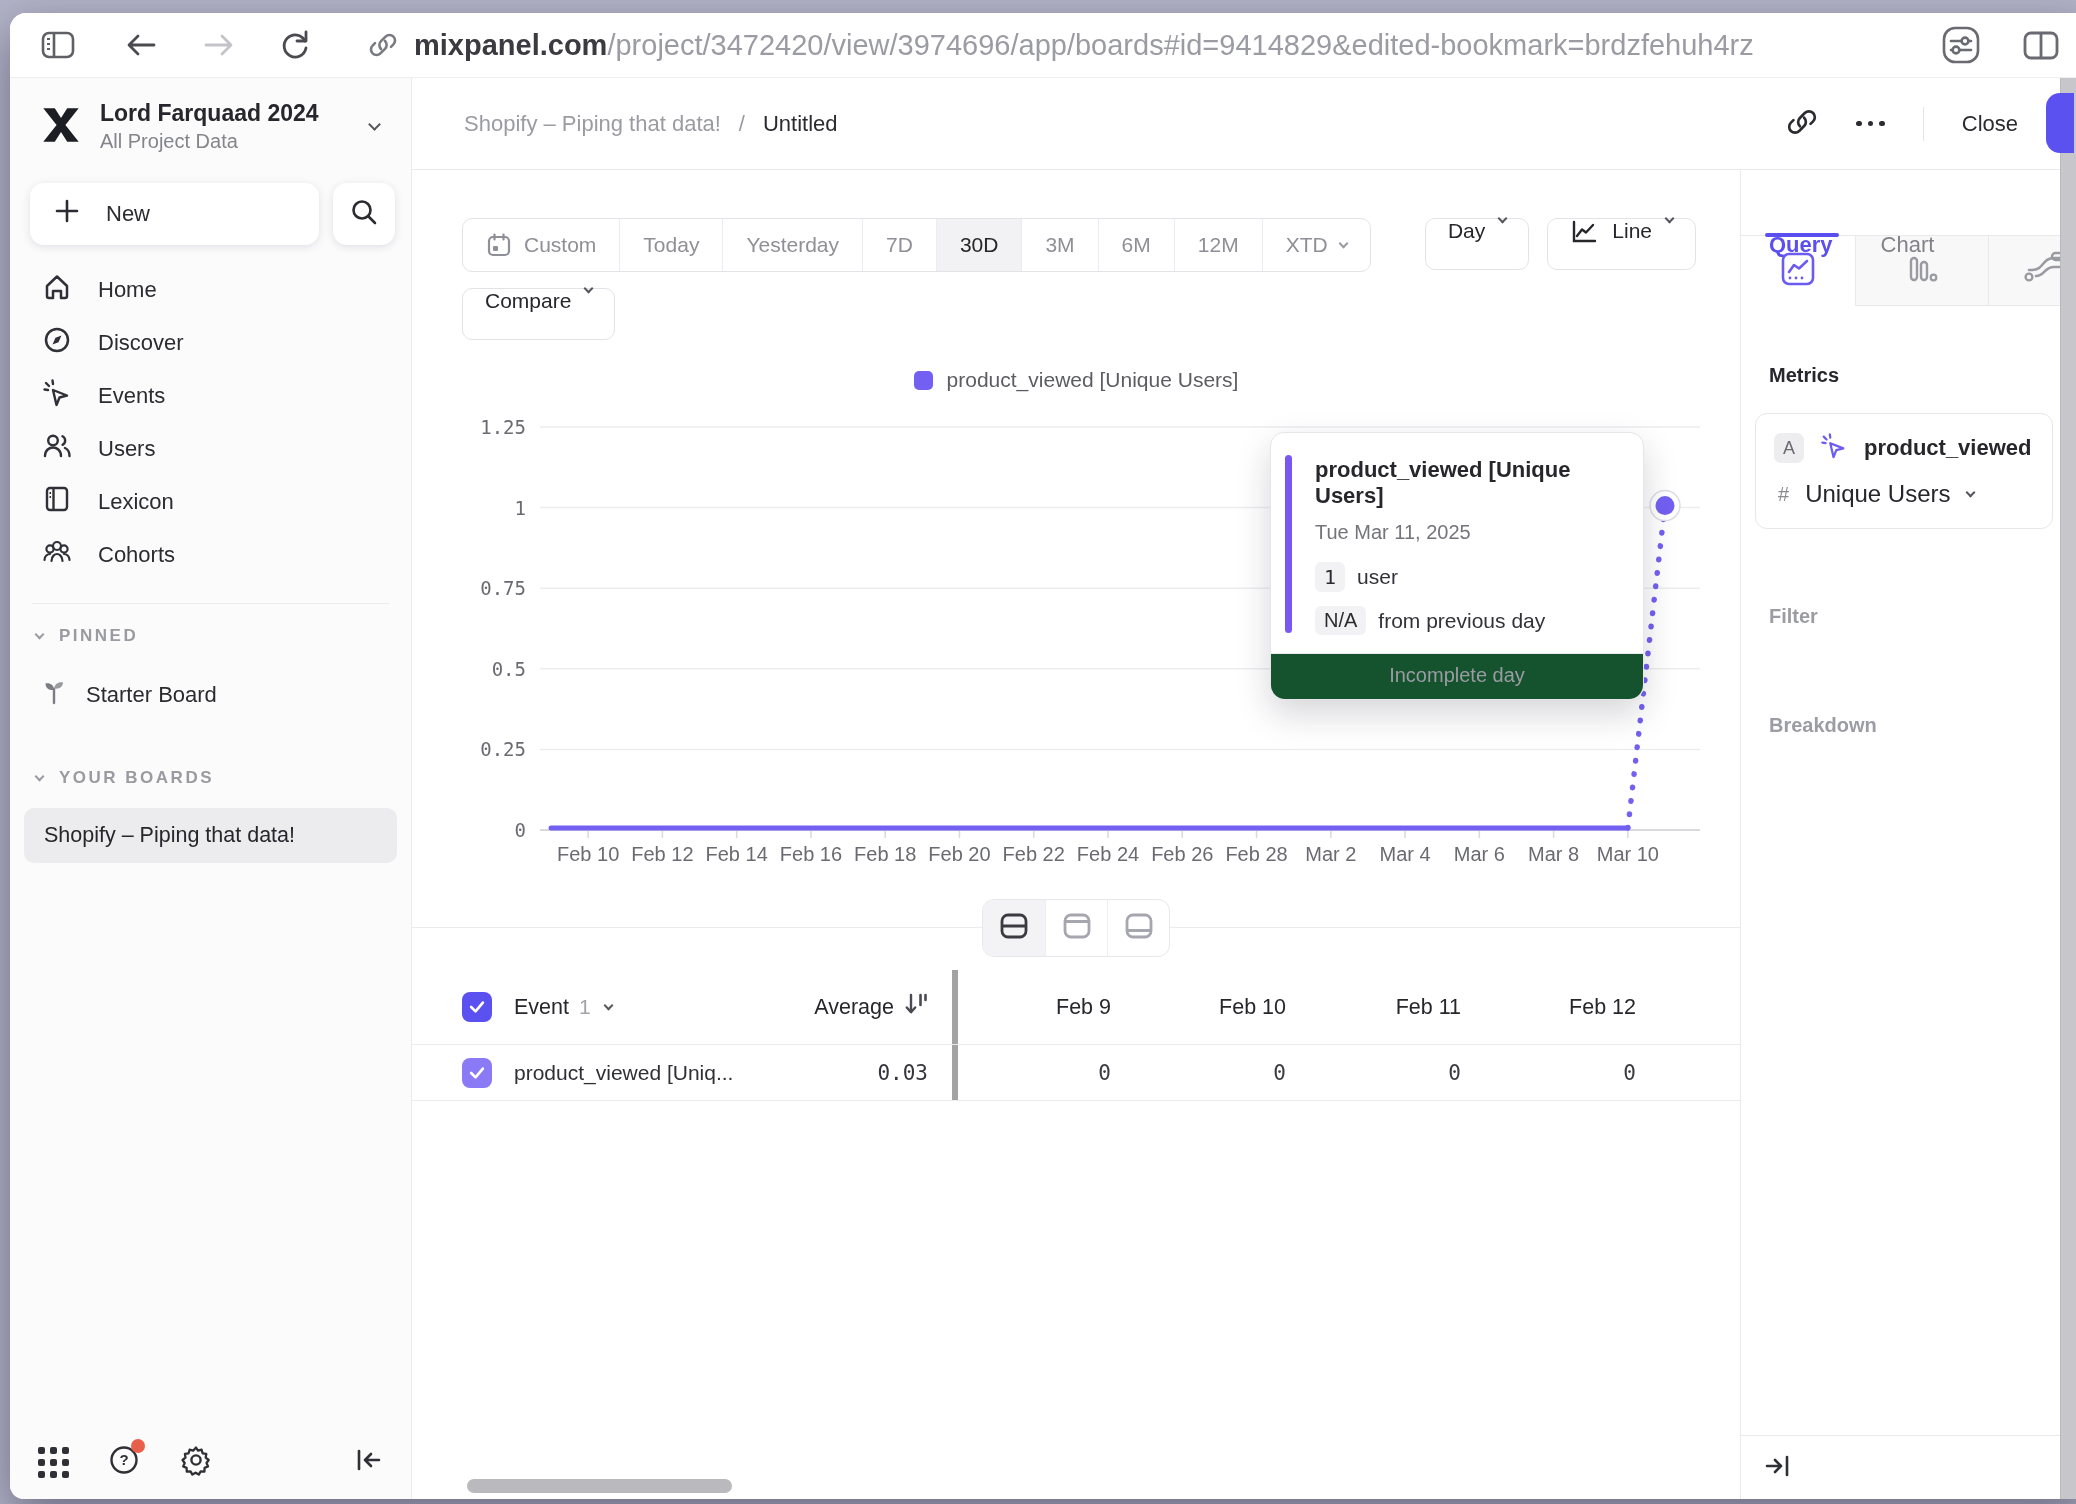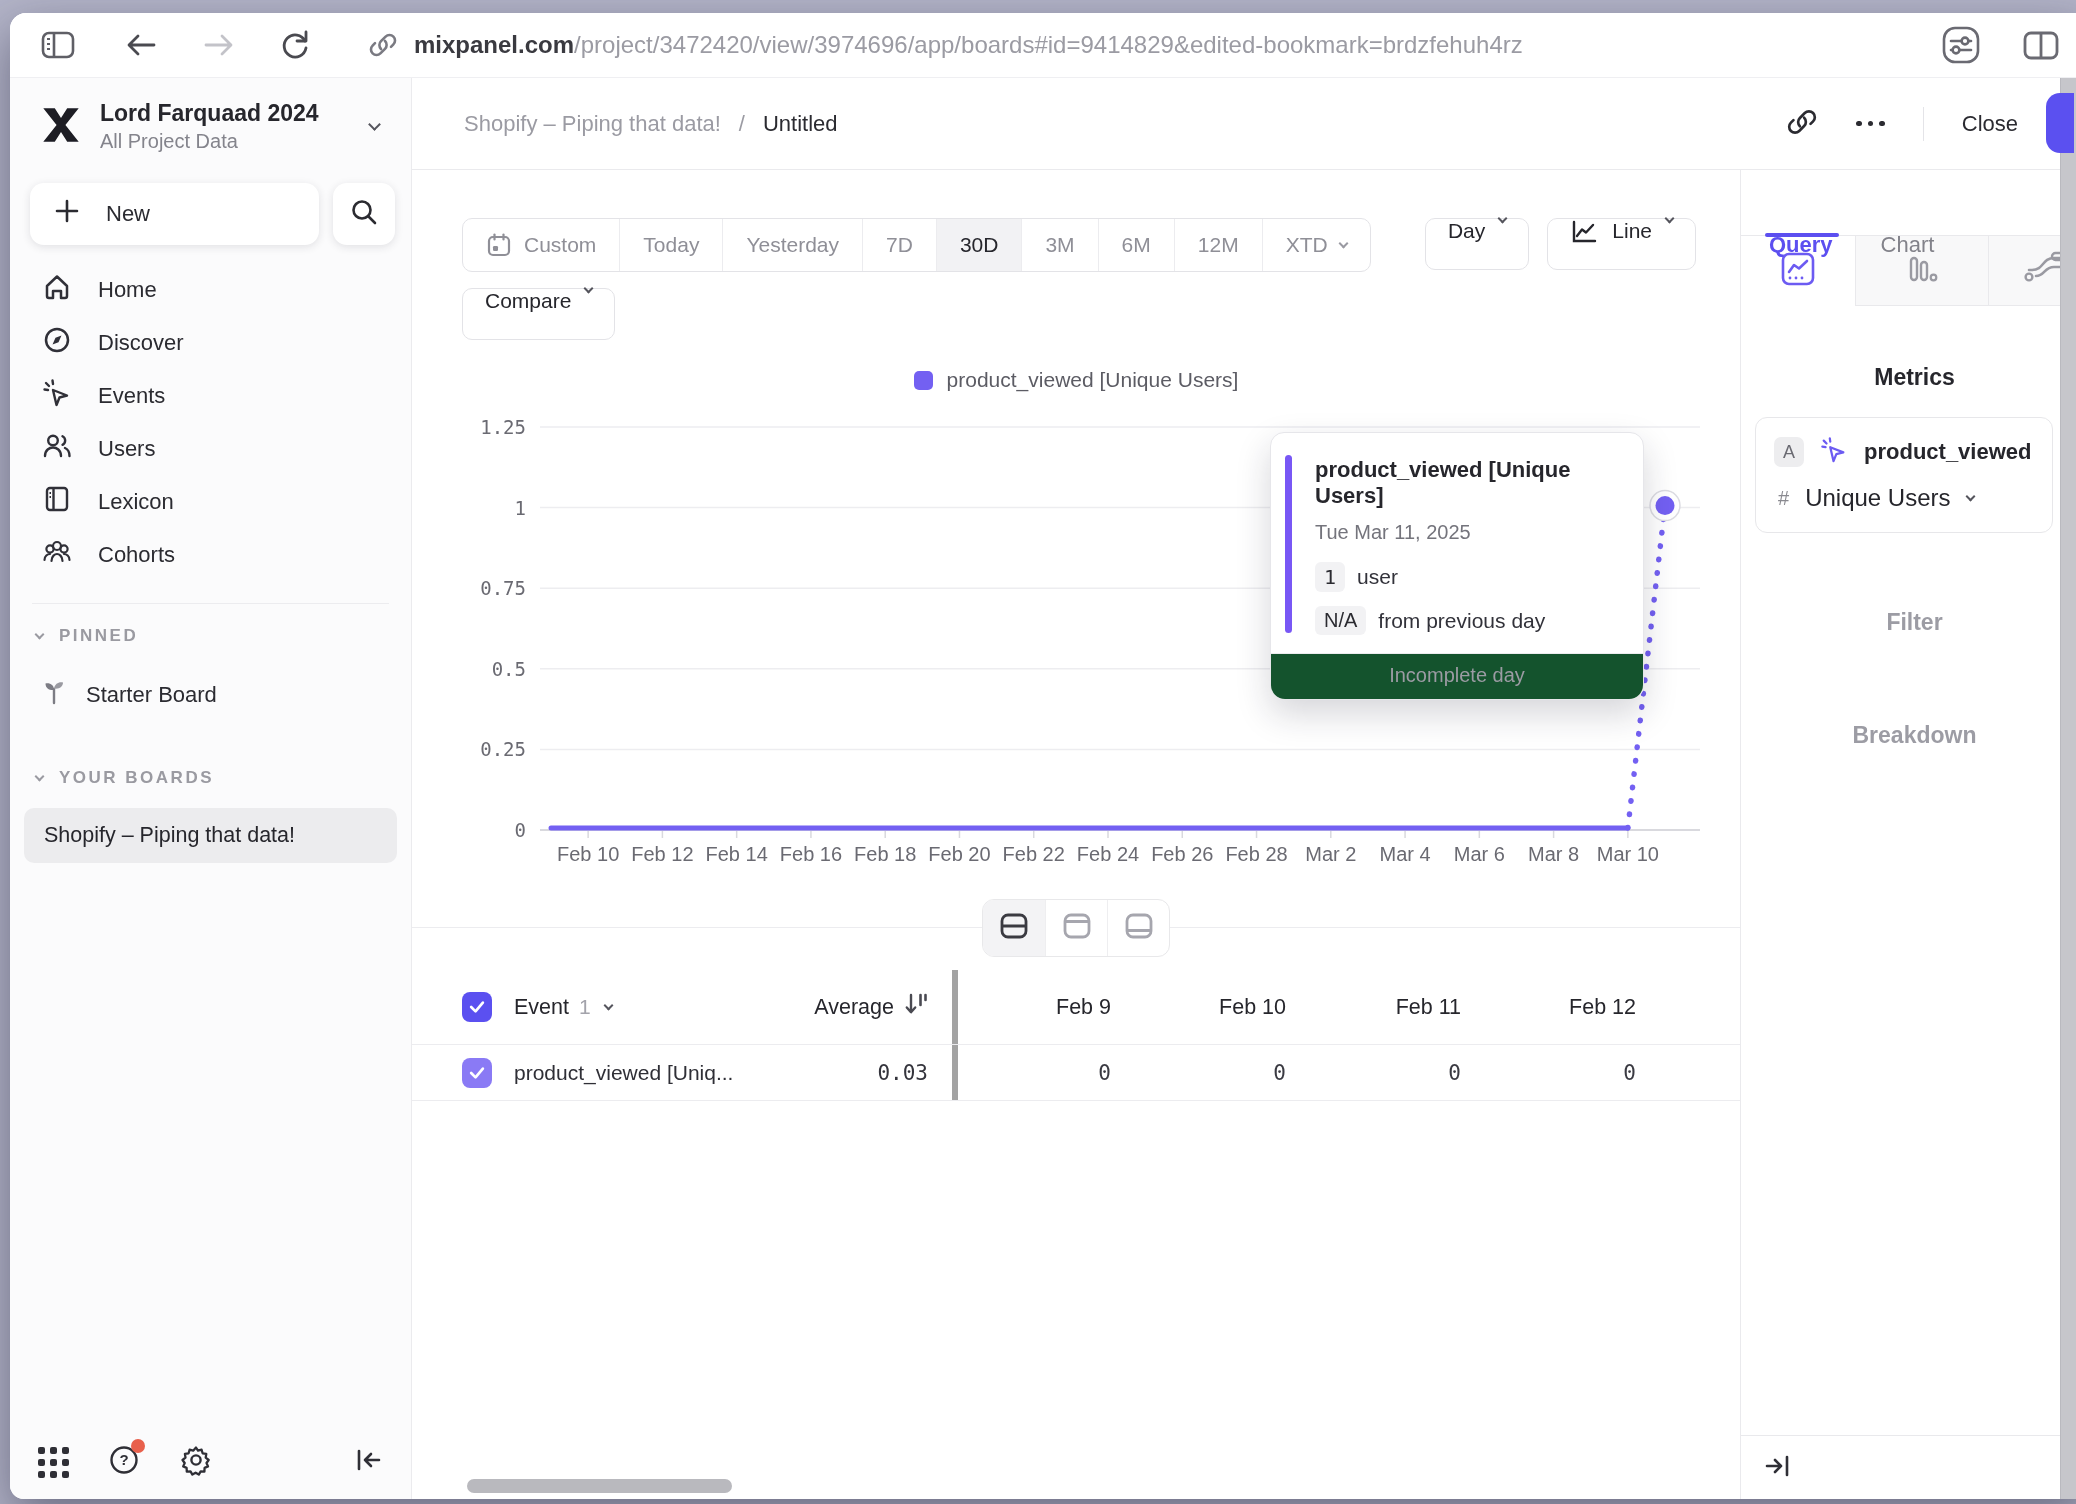--- a/index.html
+++ b/index.html
@@ -8,21 +8,21 @@
   .mono { font-family:"DejaVu Sans Mono",monospace; }
 
   .window { position:absolute; left:10px; top:13px; width:2080px; height:1486px;
     background:#fff; border-radius:16px 16px 14px 14px; overflow:hidden;
     box-shadow:0 18px 50px rgba(35,35,60,.5); }
 
   
   .browser-bar { position:absolute; top:0; left:0; right:0; height:65px; background:#fff;
     display:flex; align-items:center; padding:0 30px; border-bottom:1px solid #efeff2; }
   .bicon { display:flex; align-items:center; justify-content:center; }
-  .url { margin-left:16px; font-size:24px; white-space:nowrap; }
+  .url { margin-left:16px; font-size:29px; white-space:nowrap; }
   .url .host { color:#3a3a40; font-weight:700; }
   .url .path { color:#9b9ba3; }
   .bright { margin-left:auto; display:flex; gap:40px; align-items:center; }
 
   
   .app { position:absolute; top:65px; left:0; right:0; bottom:0; }
 
   
   .sidebar { position:absolute; left:0; top:0; bottom:0; width:402px; background:#fbfbfc;
     border-right:1px solid #ebebee; display:flex; flex-direction:column; }
@@ -138,21 +138,21 @@
   .qtab { font-size:22px; cursor:pointer;margin-top:42px; }
   .qtab.active { color:#5c4ff0; font-weight:700; }
   .qtab.idle { color:#82828a; }
   .qtab-underline { position:absolute; left:24px; bottom:-2px; width:74px; height:4px; border-radius:2px; background:#5c4ff0; }
   .icon-tabs { display:flex; height:70px; }
   .itab { display:flex; align-items:center; justify-content:center; }
   .itab.active { width:115px; background:#fff; border-right:1px solid #e9e9ec; }
   .itab.idle { background:#f8f8f9; border-bottom:1px solid #e9e9ec; }
   .itab.i2 { width:132px; }
   .itab.i3 { flex:1; border-left:1px solid #e9e9ec; overflow:hidden; }
-  .q-head { margin:58px 0 0 28px; font-size:23px; font-weight:700; color:#26262c;text-align:center; }
+  .q-head { margin:58px 0 0 28px; font-size:20px; font-weight:700; color:#26262c; }
   .q-head.muted { color:#9c9ca4; }
   .metric-card { margin:26px 0 0 14px; width:298px; border:1px solid #e7e7ea; border-radius:12px;
     padding:18px 18px 20px; cursor:pointer; }
   .mc-row1 { display:flex; align-items:center; gap:16px; }
   .a-pill { width:30px; height:30px; background:#ededef; border-radius:7px; display:flex; align-items:center;
     justify-content:center; font-size:18px; color:#6a6a72; flex:none; }
   .mc-event { font-size:22px; font-weight:700; color:#26262c; }
   .mc-row2 { display:flex; align-items:center; gap:16px; margin-top:16px; padding-left:4px; }
   .mc-hash { font-size:20px; color:#8a8a90; }
   .mc-measure { font-size:24px; font-weight:500; color:#26262c; }

